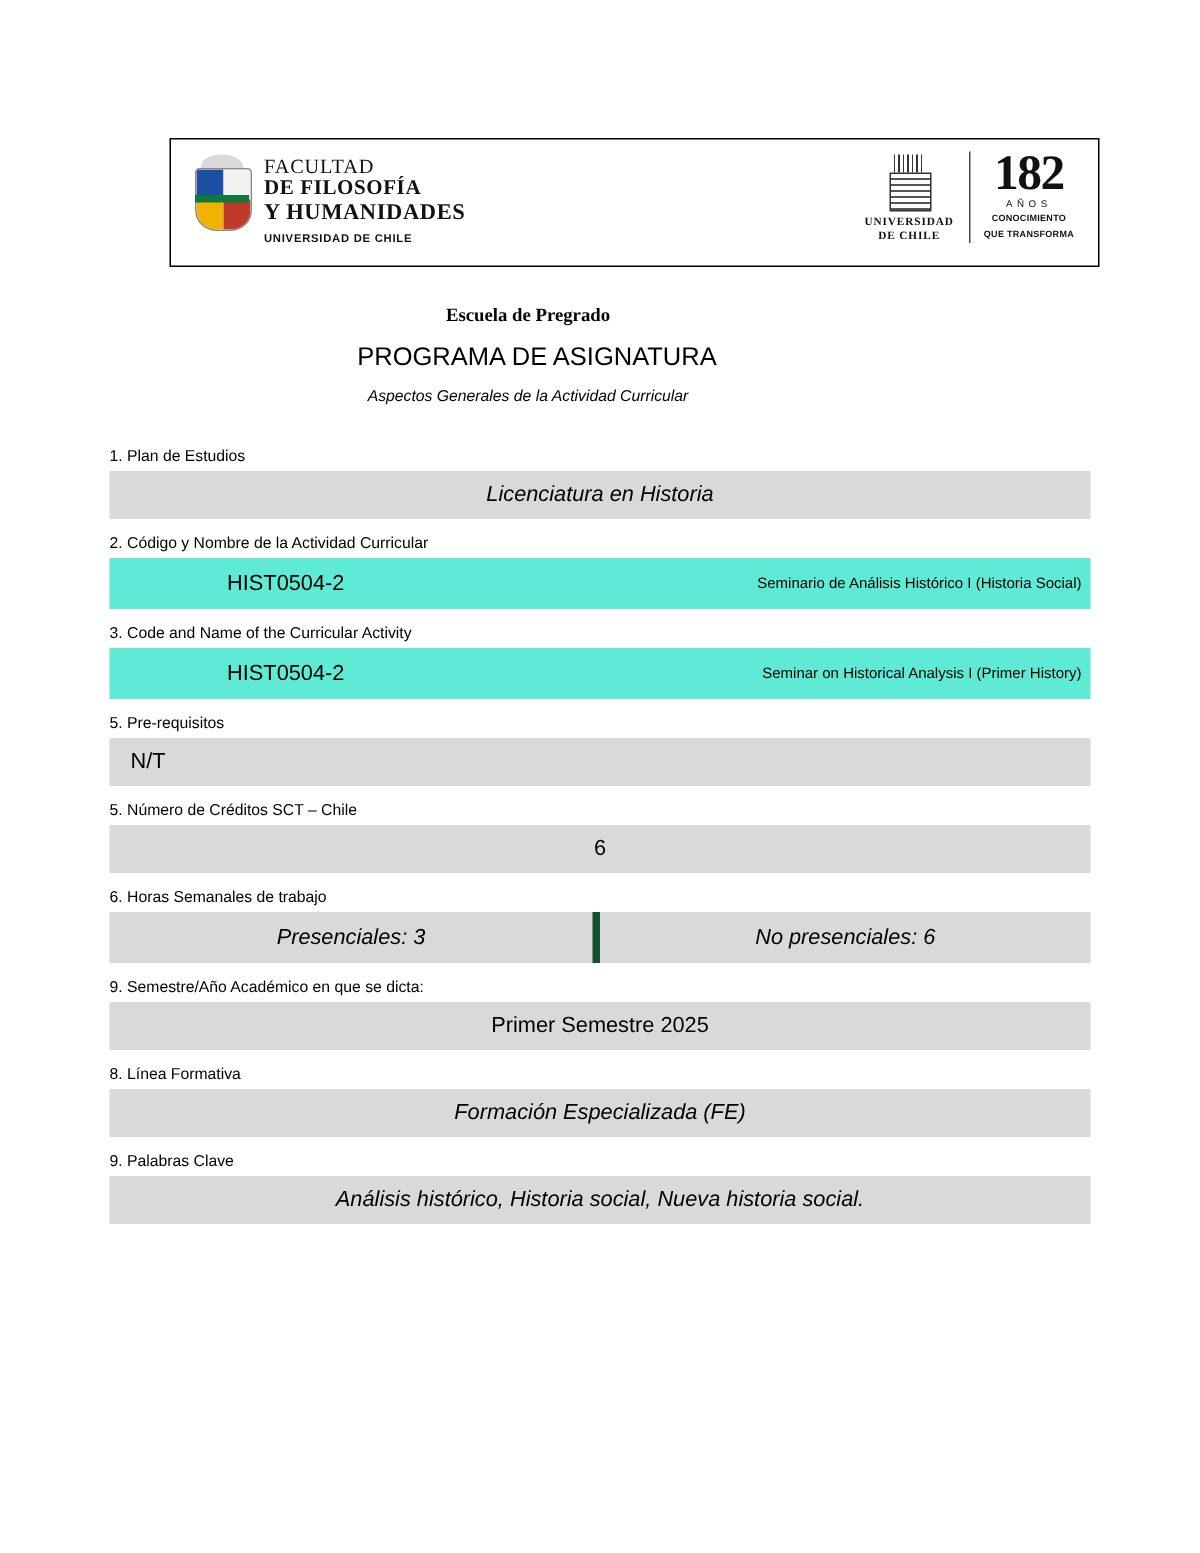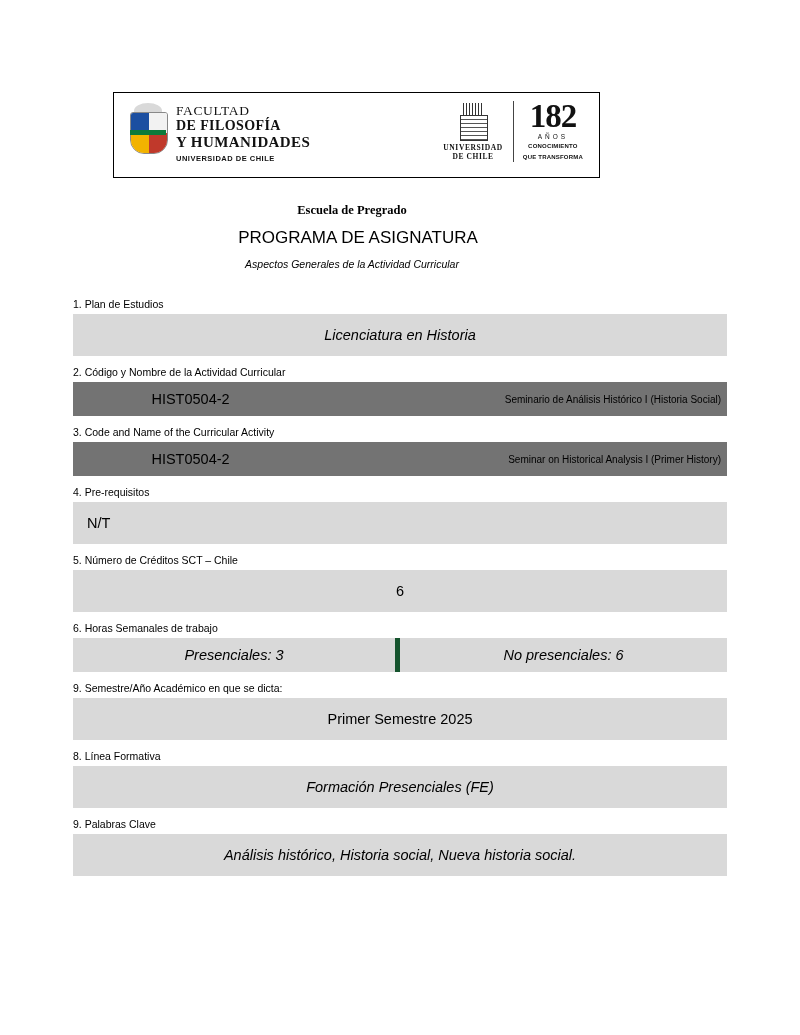--- a/index.html
+++ b/index.html
@@ -19,21 +19,21 @@
     height: 1035px;
     position: relative;
     box-sizing: border-box;
   }
 
   
   .logo-band {
     position: absolute;
     left: 113px;
     top: 92px;
-    width: 487px;
+    width: 620px;
     height: 86px;
     border: 1px solid #000;
     box-sizing: border-box;
     background: #fff;
   }
   .logo-left {
     position: absolute;
     left: 14px;
     top: 10px;
     display: flex;
@@ -232,21 +232,21 @@
     font-family: "Liberation Sans", sans-serif;
     font-size: 10.5px;
     color: #000;
     margin: 0 0 4px 0;
   }
   .field-label.sp {
     margin-top: 10px;
   }
   .box {
     background: #d9d9d9;
-    height: 42px;
+    height: 32px;
     display: flex;
     align-items: center;
     box-sizing: border-box;
   }
   .box-center {
     justify-content: center;
   }
   .box-left {
     padding-left: 14px;
   }
@@ -271,21 +271,21 @@
     justify-content: center;
     box-sizing: border-box;
   }
   .two-col .half.first {
     border-right: 5px solid #14532d;
   }
   .code-row {
     display: flex;
     align-items: center;
     height: 34px;
-    background: #737373;
+    background: #5eead4;
   }
   .code-cell {
     width: 235px;
     text-align: center;
     font-family: "Liberation Sans", sans-serif;
     font-size: 14.5px;
   }
   .name-cell {
     flex: 1;
     text-align: right;
@@ -356,21 +356,21 @@
       <span class="code-cell">HIST0504-2</span>
       <span class="name-cell">Seminario de Análisis Histórico I (Historia Social)</span>
     </div>
 
     <p class="field-label sp">3. Code and Name of the Curricular Activity</p>
     <div class="code-row">
       <span class="code-cell">HIST0504-2</span>
       <span class="name-cell">Seminar on Historical Analysis I (Primer History)</span>
     </div>
 
-    <p class="field-label sp">4. Pre-requisitos</p>
+    <p class="field-label sp">5. Pre-requisitos</p>
     <div class="box box-left">
       <span class="val">N/T</span>
     </div>
 
     <p class="field-label sp">5. Número de Créditos SCT – Chile</p>
     <div class="box box-center">
       <span class="val">6</span>
     </div>
 
     <p class="field-label sp">6. Horas Semanales de trabajo</p>
@@ -383,21 +383,21 @@
       </div>
     </div>
 
     <p class="field-label sp">9. Semestre/Año Académico en que se dicta:</p>
     <div class="box box-center">
       <span class="val">Primer Semestre 2025</span>
     </div>
 
     <p class="field-label sp">8. Línea Formativa</p>
     <div class="box box-center">
-      <span class="val val-italic">Formación Presenciales (FE)</span>
+      <span class="val val-italic">Formación Especializada (FE)</span>
     </div>
 
     <p class="field-label sp">9. Palabras Clave</p>
     <div class="box box-center">
       <span class="val val-italic">Análisis histórico, Historia social, Nueva historia social.</span>
     </div>
 
   </div>
 </div>
 

